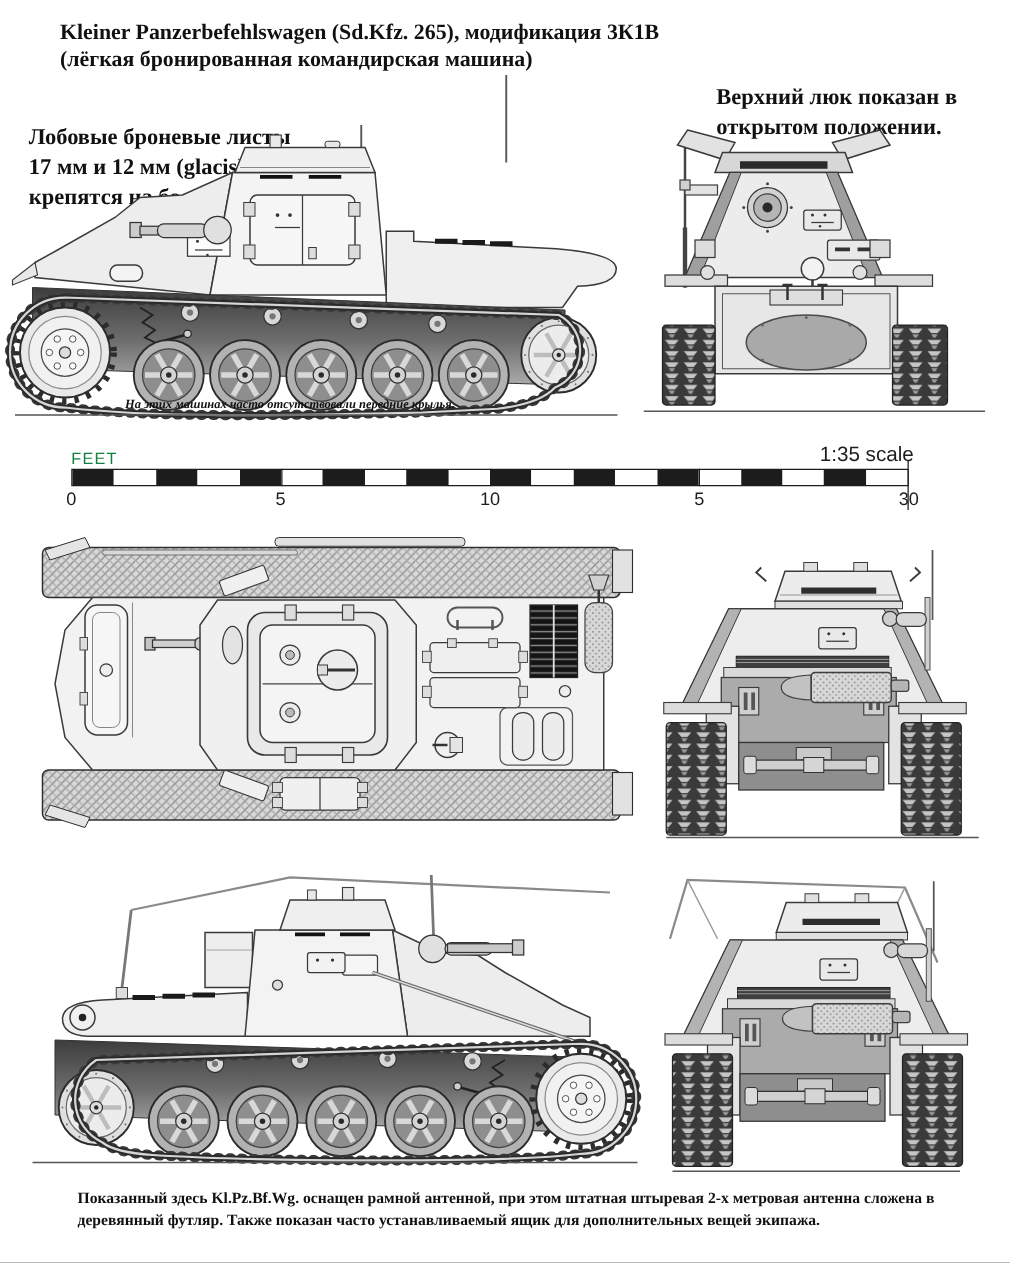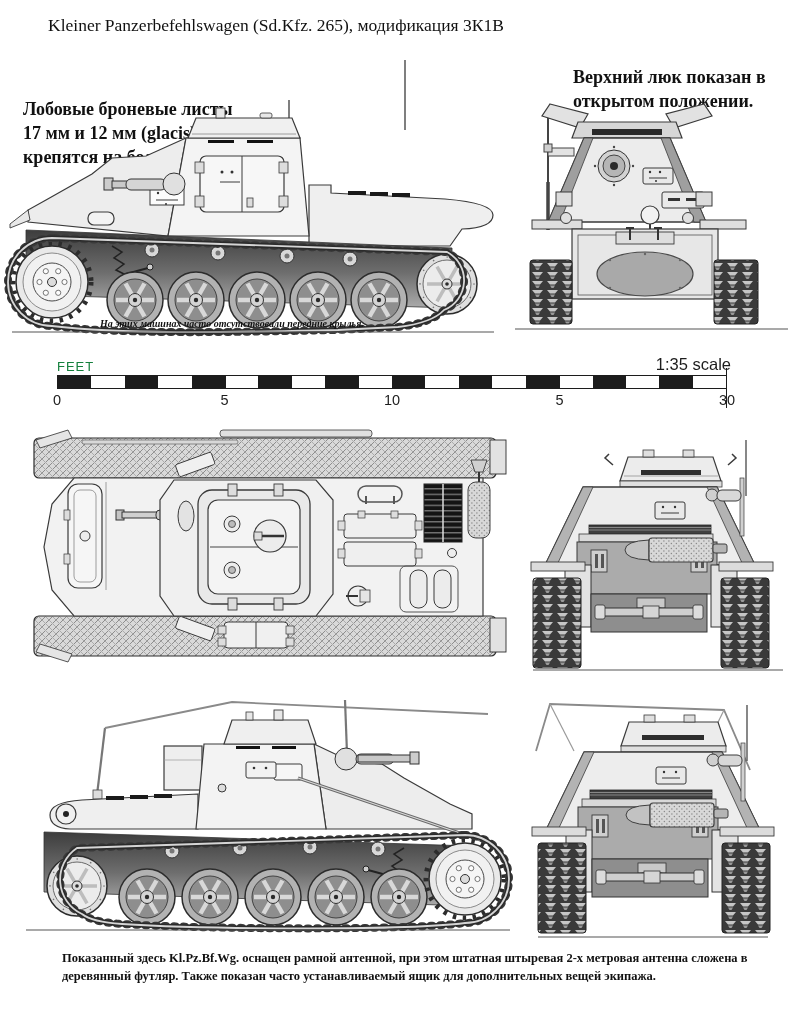--- a/index.html
+++ b/index.html
@@ -1,19 +1,19 @@
 <!DOCTYPE html>
 <html><head>
 <meta charset="utf-8">
 <style>
   html,body{margin:0;padding:0;background:#888;}
   #page{position:relative;width:808px;height:1010px;background:#ffffff;overflow:hidden;
         font-family:"Liberation Serif",serif;color:#111;}
   .abs{position:absolute;}
-  .title{left:48px;top:14px;width:640px;font-size:17.5px;font-weight:normal;line-height:1.28;}
+  .title{left:48px;top:14px;width:640px;font-size:17.5px;font-weight:bold;line-height:1.28;}
   .note{font-weight:bold;font-size:18px;line-height:1.32;}
   .note-glacis{left:23px;top:98px;width:218px;}
   .note-hatch{left:573px;top:66px;width:200px;}
   .note-fenders{left:100px;top:317px;width:430px;font-size:10px;z-index:5;font-style:italic;}
   .note-bottom{left:62px;top:950px;width:692px;font-size:12.5px;line-height:1.4;z-index:5;}
   
   #scalebar{left:57px;top:357px;width:670px;height:56px;font-family:"Liberation Sans",sans-serif;}
   #sb-head{position:relative;height:18px;}
   #sb-unit{position:absolute;left:0;top:2px;font-size:13px;letter-spacing:1px;color:#15803d;}
   #sb-scale{position:absolute;right:-4px;top:-2px;font-size:16.5px;color:#1d1d1d;}
@@ -27,20 +27,21 @@
   #sb-nums span{position:absolute;top:0;transform:translateX(-50%);}
   svg{position:absolute;overflow:visible;}
 </style>
 </head>
 <body>
 
 <div id="page">
 
   <div class="abs title">
     <div>Kleiner Panzerbefehlswagen (Sd.Kfz. 265), модификация 3К1В</div>
+    <div>(лёгкая бронированная командирская машина)</div>
   </div>
 
   <div class="abs note note-glacis">Лобовые броневые листы 17 мм и 12 мм (glacis) крепятся на болтах.</div>
   <div class="abs note note-hatch">Верхний люк показан в открытом положении.</div>
 
   <svg class="abs" style="left:8px;top:60px" width="492" height="280" viewBox="0 0 492 280">
     <defs>
       <linearGradient id="gradHull" x1="0" y1="0" x2="0" y2="1">
         <stop offset="0" stop-color="#3d3d3d"></stop>
           <stop offset="0.55" stop-color="#6e6e6e"></stop>

